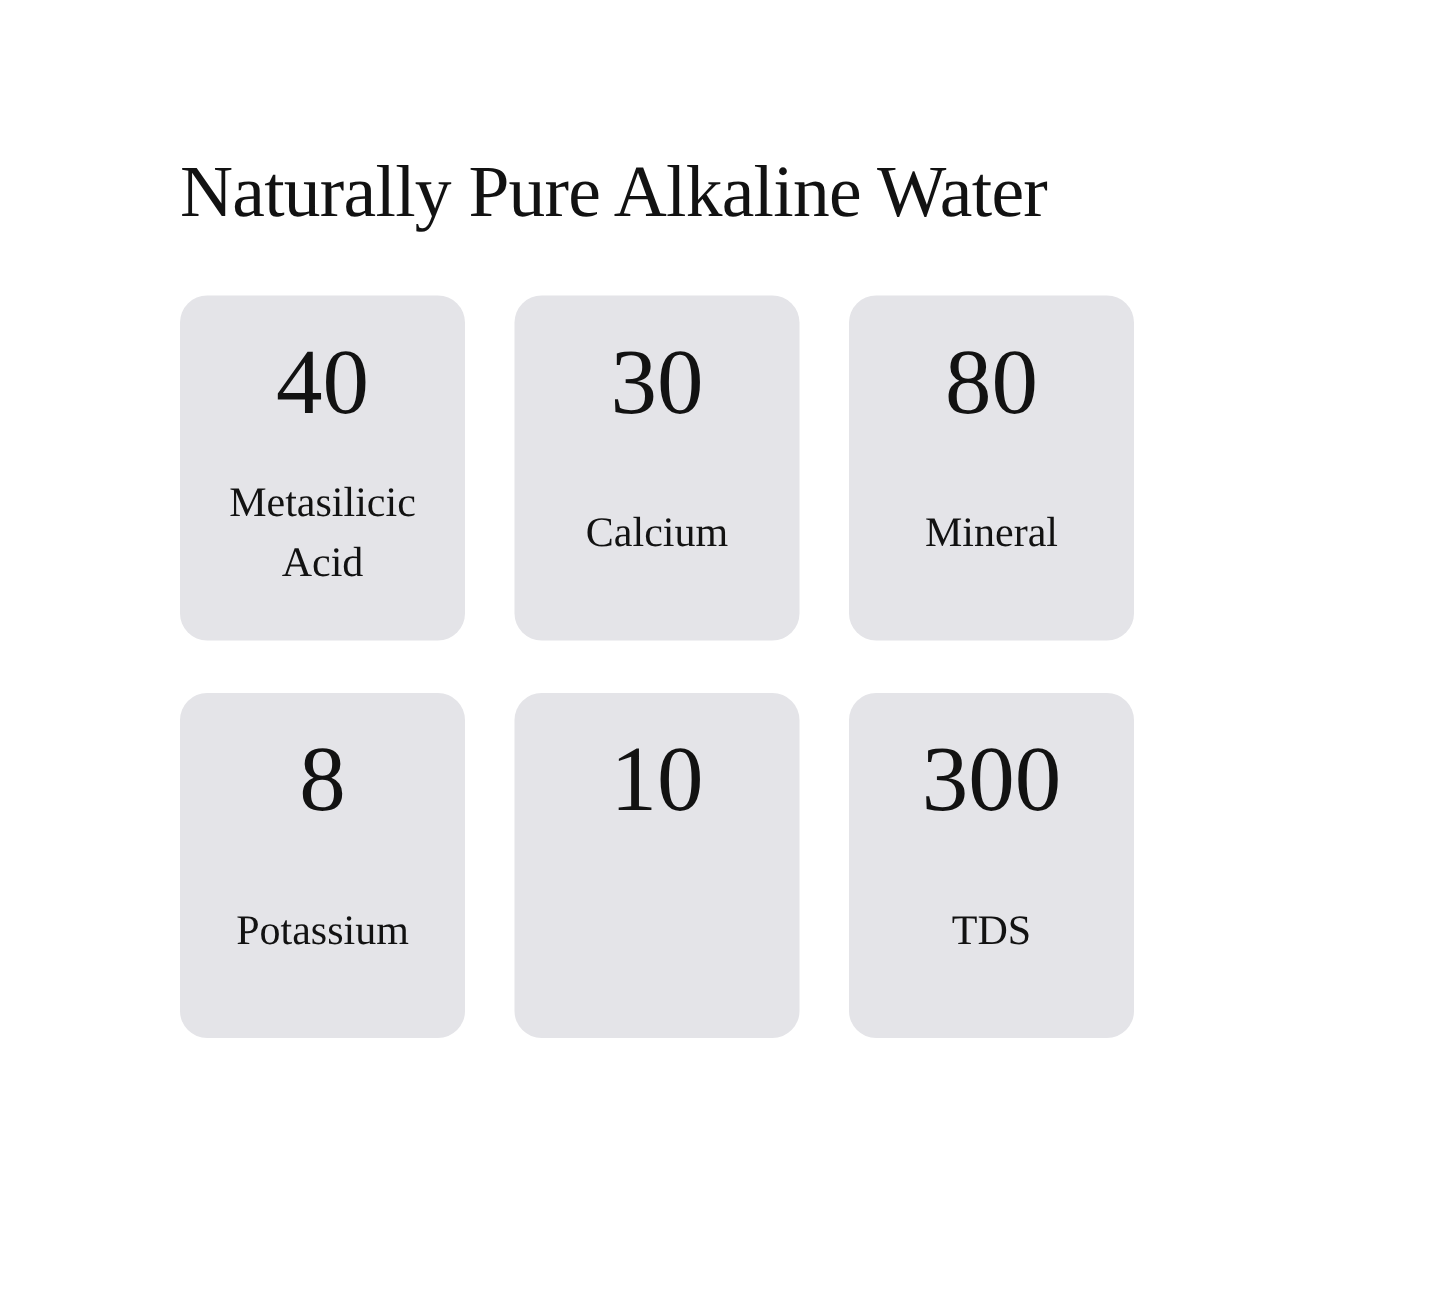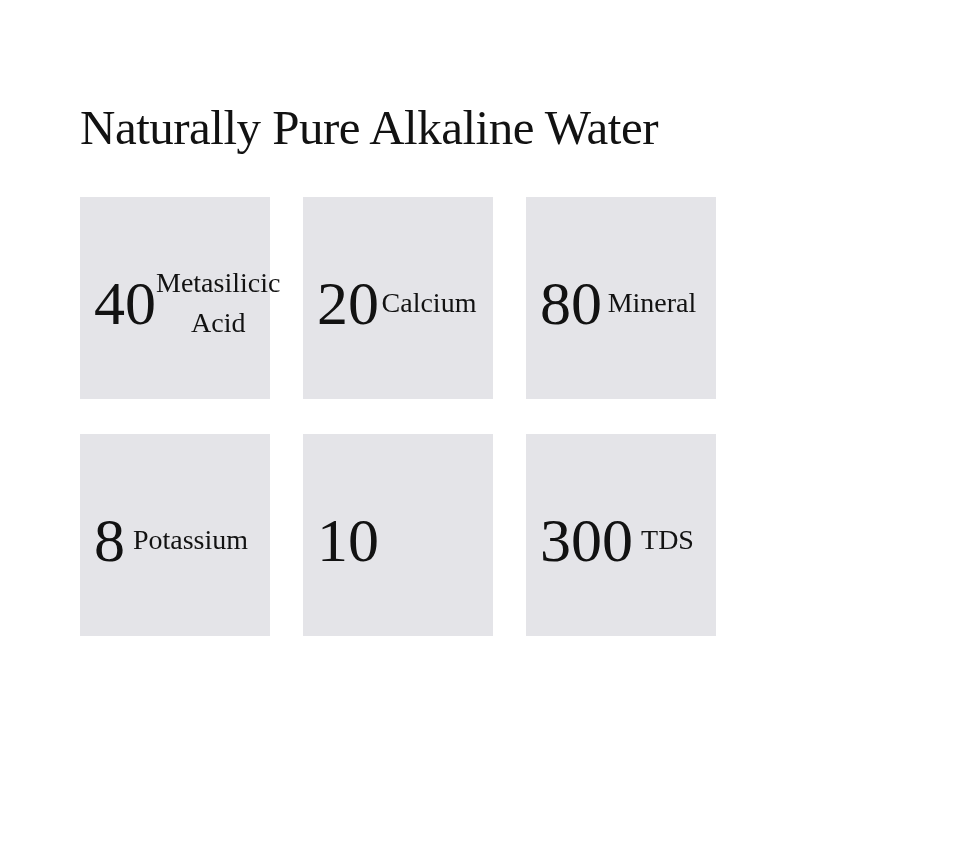--- a/index.html
+++ b/index.html
@@ -8,21 +8,21 @@
   }
   body {
     width: 967px;
     height: 862px;
     background: #ffffff;
     font-family: "Liberation Serif", "DejaVu Serif", serif;
     color: #161616;
     overflow: hidden;
   }
   .page {
-    padding: 100px 0 0 80px;
+    padding: 100px 0 0 120px;
     width: 636px;
   }
   .title {
     margin: 0;
     font-size: 49px;
     font-weight: 400;
     line-height: 1.15;
     letter-spacing: -0.5px;
     color: #121212;
     white-space: nowrap;
@@ -35,27 +35,28 @@
   }
   .grid {
     margin-top: 41px;
     display: grid;
     grid-template-columns: repeat(3, 190px);
     column-gap: 33px;
     row-gap: 35px;
   }
   .card {
     width: 190px;
-    height: 202px;
+    height: 230px;
     background: #e4e4e8;
     box-sizing: border-box;
     padding: 20px 14px 10px 14px;
     display: flex;
-    flex-direction: row;
+    flex-direction: column;
     align-items: center;
+    border-radius: 18px;
   }
   .card .value {
     font-size: 62px;
     line-height: 1.25;
     color: #121212;
     text-align: center;
   }
   .card .label-wrap {
     flex: 1;
     display: flex;
@@ -86,21 +87,21 @@
   <div class="grid">
 
     <div class="card">
       <div class="value">40</div>
       <div class="label-wrap">
         <div class="label">Metasilicic Acid</div>
       </div>
     </div>
 
     <div class="card">
-      <div class="value">20</div>
+      <div class="value">30</div>
       <div class="label-wrap">
         <div class="label">Calcium</div>
       </div>
     </div>
 
     <div class="card">
       <div class="value">80</div>
       <div class="label-wrap">
         <div class="label">Mineral</div>
       </div>

